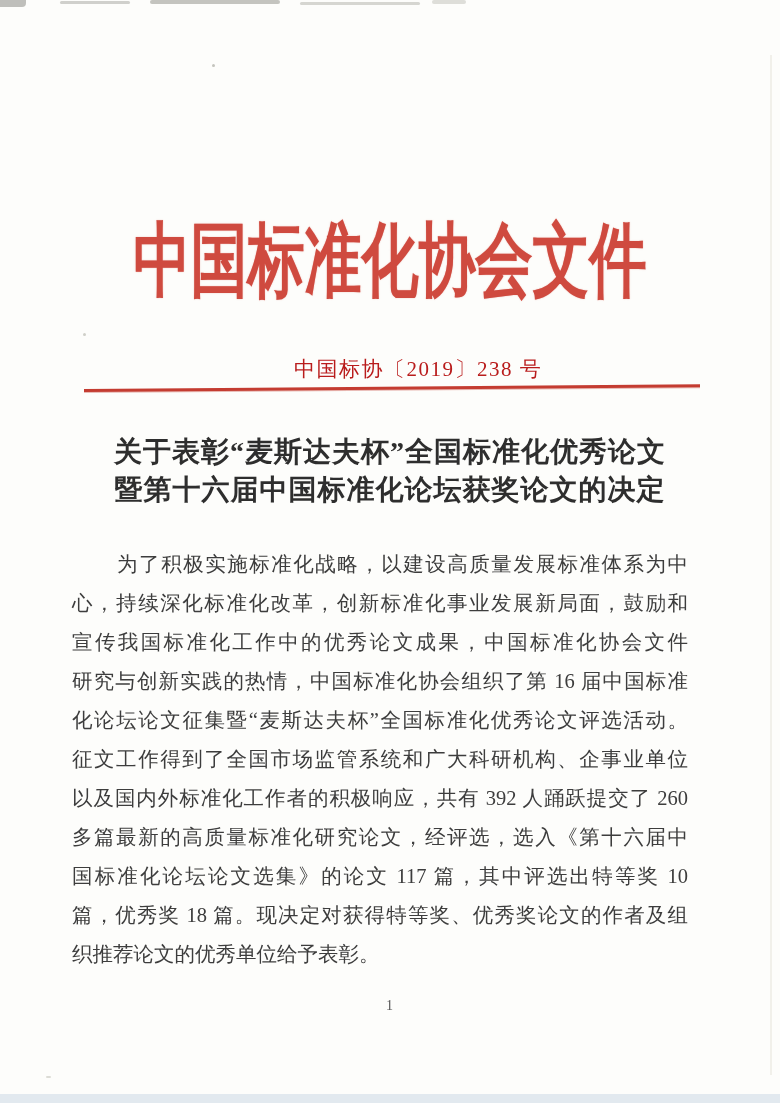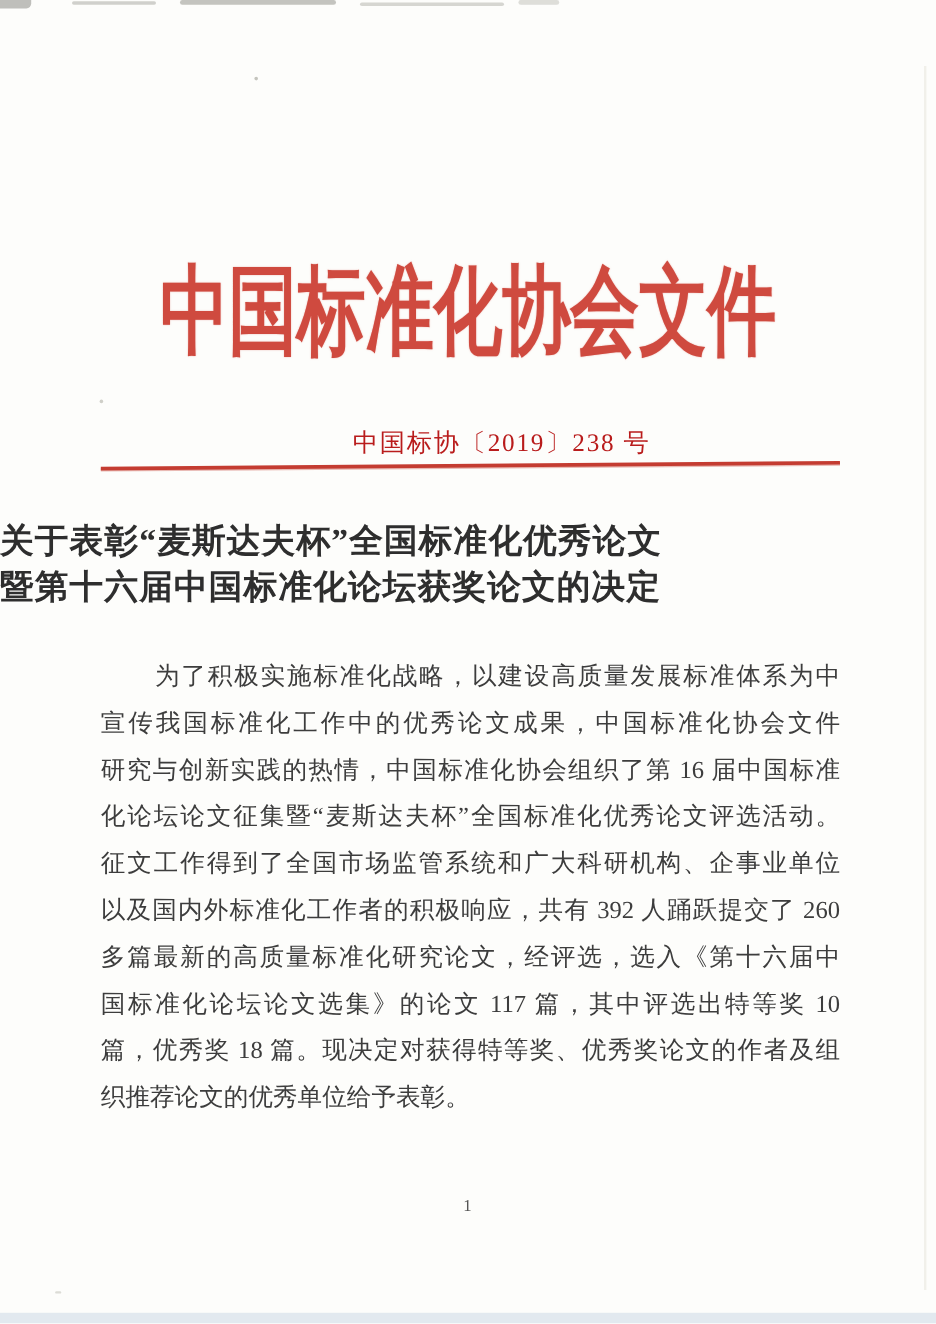--- a/index.html
+++ b/index.html
@@ -42,29 +42,29 @@
   .red-rule{
     position:absolute;top:389px;left:84px;width:616px;height:3px;
     background:var(--rule-red);
     box-shadow:0 1px 0 rgba(196,60,49,.35);
     transform:rotate(-0.45deg);
     transform-origin:left center;
   }
   
   .doc-title{
     position:absolute;top:433px;left:0;width:100%;
-    text-align:left;
+    text-align:center;
     font-size:28px;line-height:38px;font-weight:bold;
     color:var(--heading-ink);
     letter-spacing:1px;
   }
   .doc-title .t-line{display:block;}
   
   .body-text{
-    position:absolute;top:545px;left:84px;width:616px;
+    position:absolute;top:545px;left:72px;width:616px;
     font-size:20.5px;line-height:39px;
     color:var(--body-ink);
     font-weight:400;
   }
   .body-line{
     text-align:justify;
     text-align-last:justify;
     text-justify:inter-character;
   }
   .body-line.first{text-indent:2.2em;}
@@ -100,20 +100,21 @@
 
   <div class="red-rule"></div>
 
   <h1 class="doc-title">
     <span class="t-line">关于表彰“麦斯达夫杯”全国标准化优秀论文</span>
     <span class="t-line">暨第十六届中国标准化论坛获奖论文的决定</span>
   </h1>
 
   <div class="body-text">
     <div class="body-line first">为了积极实施标准化战略，以建设高质量发展标准体系为中</div>
+    <div class="body-line">心，持续深化标准化改革，创新标准化事业发展新局面，鼓励和</div>
     <div class="body-line">宣传我国标准化工作中的优秀论文成果，中国标准化协会文件</div>
     <div class="body-line">研究与创新实践的热情，中国标准化协会组织了第 16 届中国标准</div>
     <div class="body-line">化论坛论文征集暨“麦斯达夫杯”全国标准化优秀论文评选活动。</div>
     <div class="body-line">征文工作得到了全国市场监管系统和广大科研机构、企事业单位</div>
     <div class="body-line">以及国内外标准化工作者的积极响应，共有 392 人踊跃提交了 260</div>
     <div class="body-line">多篇最新的高质量标准化研究论文，经评选，选入《第十六届中</div>
     <div class="body-line">国标准化论坛论文选集》的论文 117 篇，其中评选出特等奖 10</div>
     <div class="body-line">篇，优秀奖 18 篇。现决定对获得特等奖、优秀奖论文的作者及组</div>
     <div class="body-line last">织推荐论文的优秀单位给予表彰。</div>
   </div>

